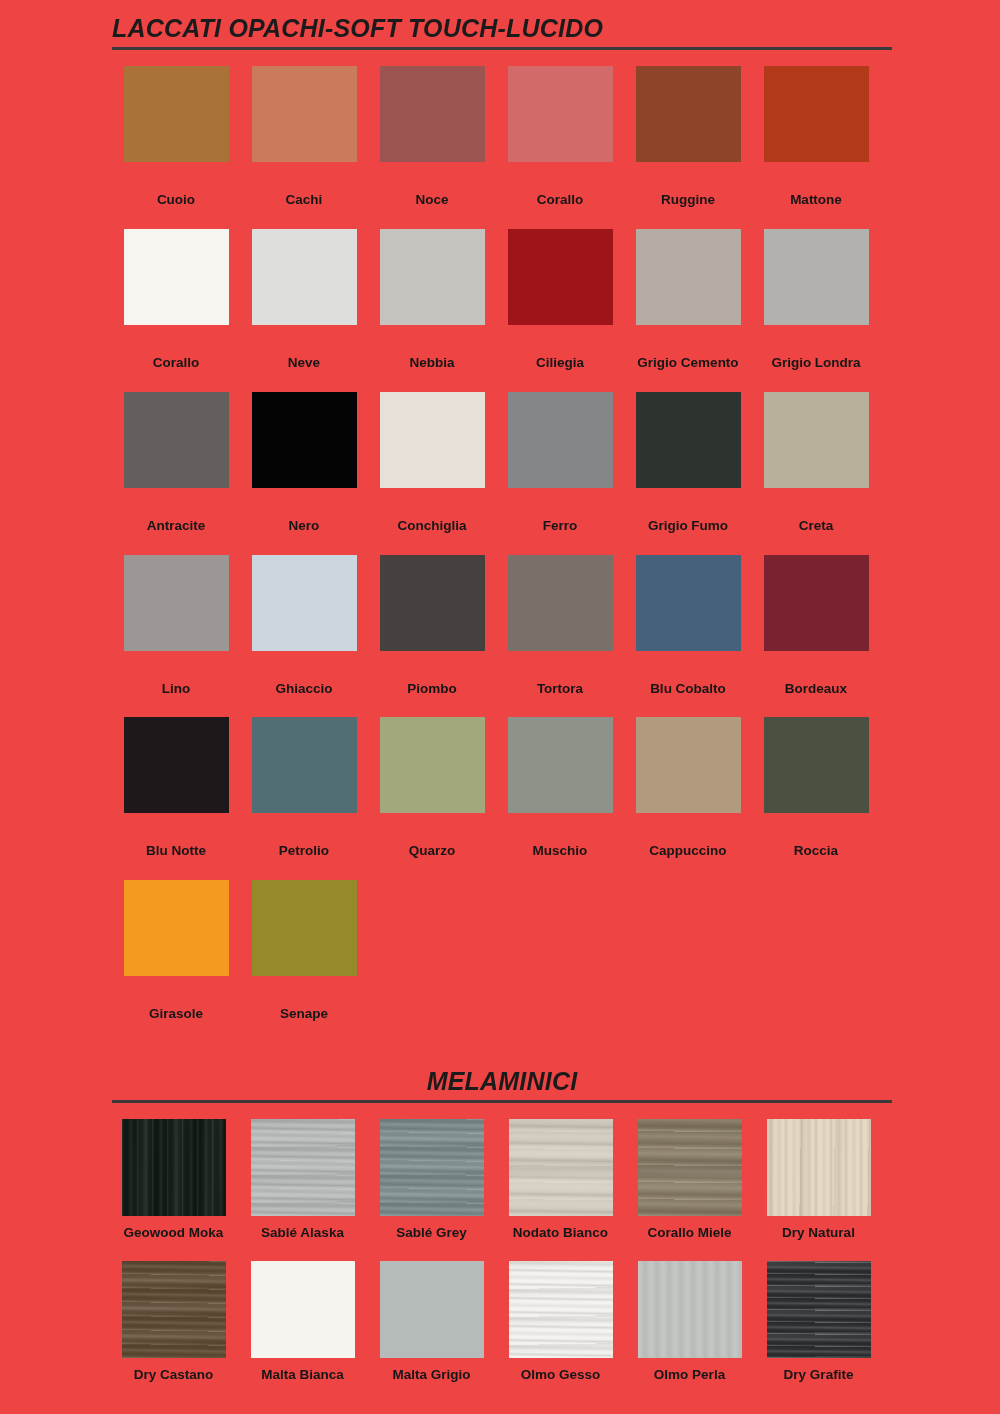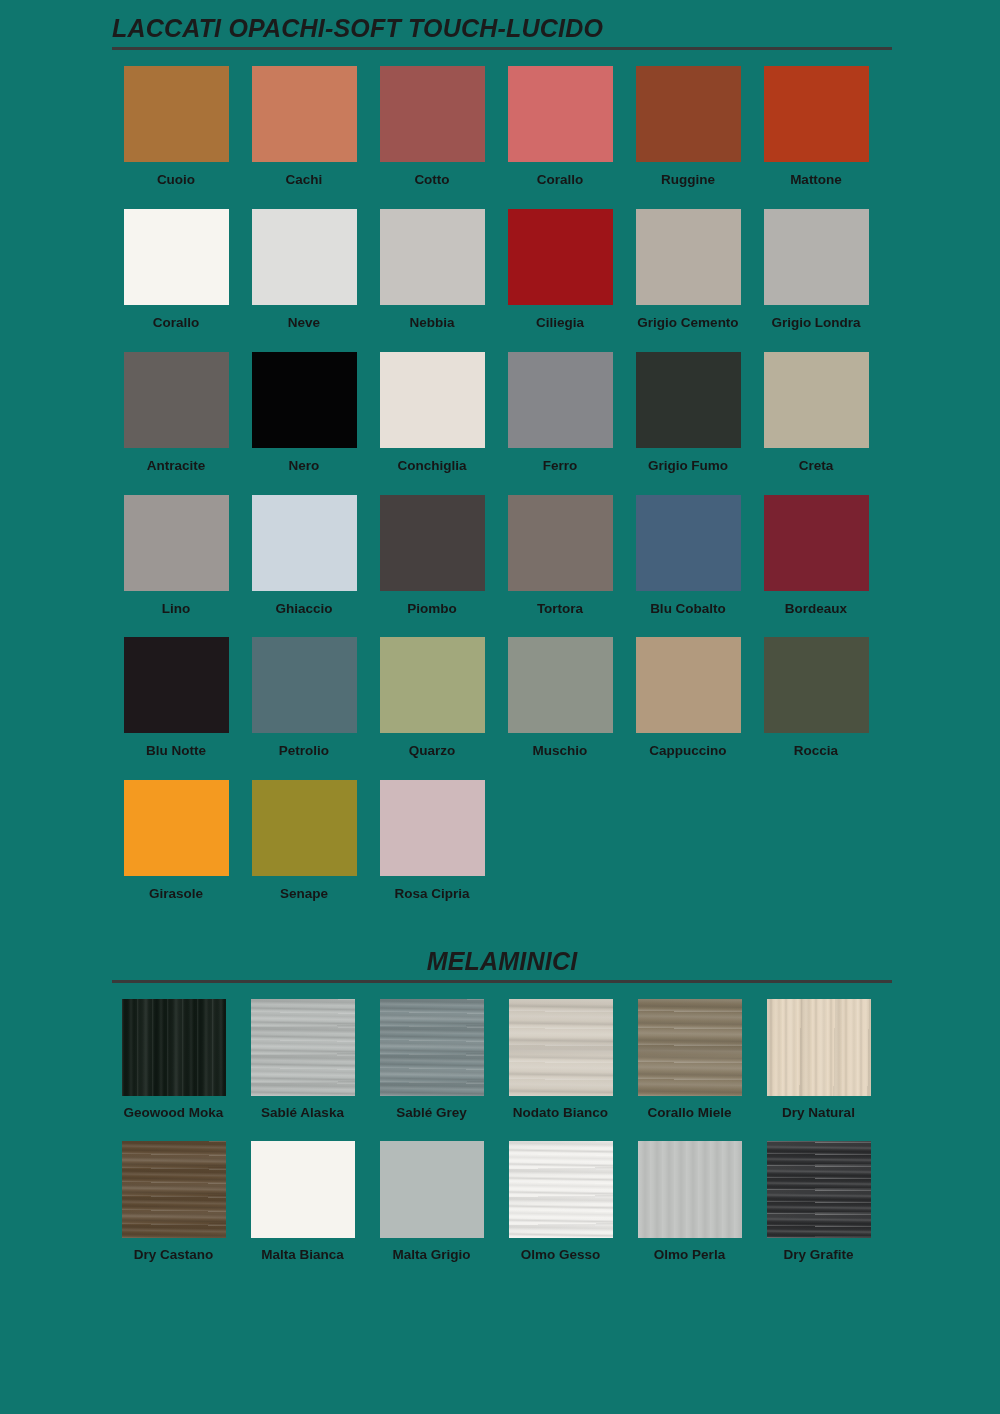--- a/index.html
+++ b/index.html
@@ -8,21 +8,21 @@
     width: 1000px;
     height: 1414px;
     background: #ffffff;
     font-family: "Liberation Sans", sans-serif;
   }
 
   .page {
     position: relative;
     width: 1000px;
     height: 1414px;
-    background: #0f766e;
+    background: #ef4444;
     overflow: hidden;
   }
 
   
   .section { width: 1000px; }
 
   .section-head {
     padding-left: 112px;
     padding-right: 108px;
   }
@@ -73,21 +73,21 @@
     font-weight: bold;
     color: #161616;
     text-align: center;
     line-height: 1.1;
     white-space: nowrap;
   }
 
   
   #laccati .section-head { padding-top: 14px; }
   #laccati .grid { padding-top: 16px; }
-  #laccati .cell { margin-bottom: 21px; }
+  #laccati .cell { margin-bottom: 21px; gap: 20px; }
 
   
   #melaminici { margin-top: 24px; }
   #melaminici .section-head { padding-top: 0; text-align: center; }
   #melaminici .grid { padding-top: 16px; padding-left: 109px; }
   #melaminici .cell { width: 129px; margin-bottom: 20px; }
   #melaminici .chip { width: 104px; height: 97px; }
   #melaminici .chip-label { margin-top: 10px; }
 
   
@@ -199,21 +199,21 @@
         <div class="cell">
           <div class="chip tex-flat" style="background-color: rgb(169, 114, 57);"></div>
           <div class="chip-label">Cuoio</div>
         </div>
         <div class="cell">
           <div class="chip tex-flat" style="background-color: rgb(201, 123, 92);"></div>
           <div class="chip-label">Cachi</div>
         </div>
         <div class="cell">
           <div class="chip tex-flat" style="background-color: rgb(156, 84, 80);"></div>
-          <div class="chip-label">Cotto</div>
+          <div class="chip-label">Noce</div>
         </div>
         <div class="cell">
           <div class="chip tex-flat" style="background-color: rgb(210, 106, 105);"></div>
           <div class="chip-label">Corallo</div>
         </div>
         <div class="cell">
           <div class="chip tex-flat" style="background-color: rgb(142, 68, 40);"></div>
           <div class="chip-label">Ruggine</div>
         </div>
         <div class="cell">
@@ -316,24 +316,20 @@
           <div class="chip tex-flat" style="background-color: rgb(75, 81, 64);"></div>
           <div class="chip-label">Roccia</div>
         </div>
         <div class="cell">
           <div class="chip tex-flat" style="background-color: rgb(244, 154, 32);"></div>
           <div class="chip-label">Girasole</div>
         </div>
         <div class="cell">
           <div class="chip tex-flat" style="background-color: rgb(150, 137, 42);"></div>
           <div class="chip-label">Senape</div>
-        </div>
-        <div class="cell">
-          <div class="chip tex-flat" style="background-color: rgb(207, 185, 187);"></div>
-          <div class="chip-label">Rosa Cipria</div>
         </div>
       </div>
   </div>
 
   <div class="section" id="melaminici">
     <div class="section-head">
       <div class="section-title">MELAMINICI</div>
       <div class="section-rule"></div>
     </div>
     <div class="grid" id="grid-melaminici">

